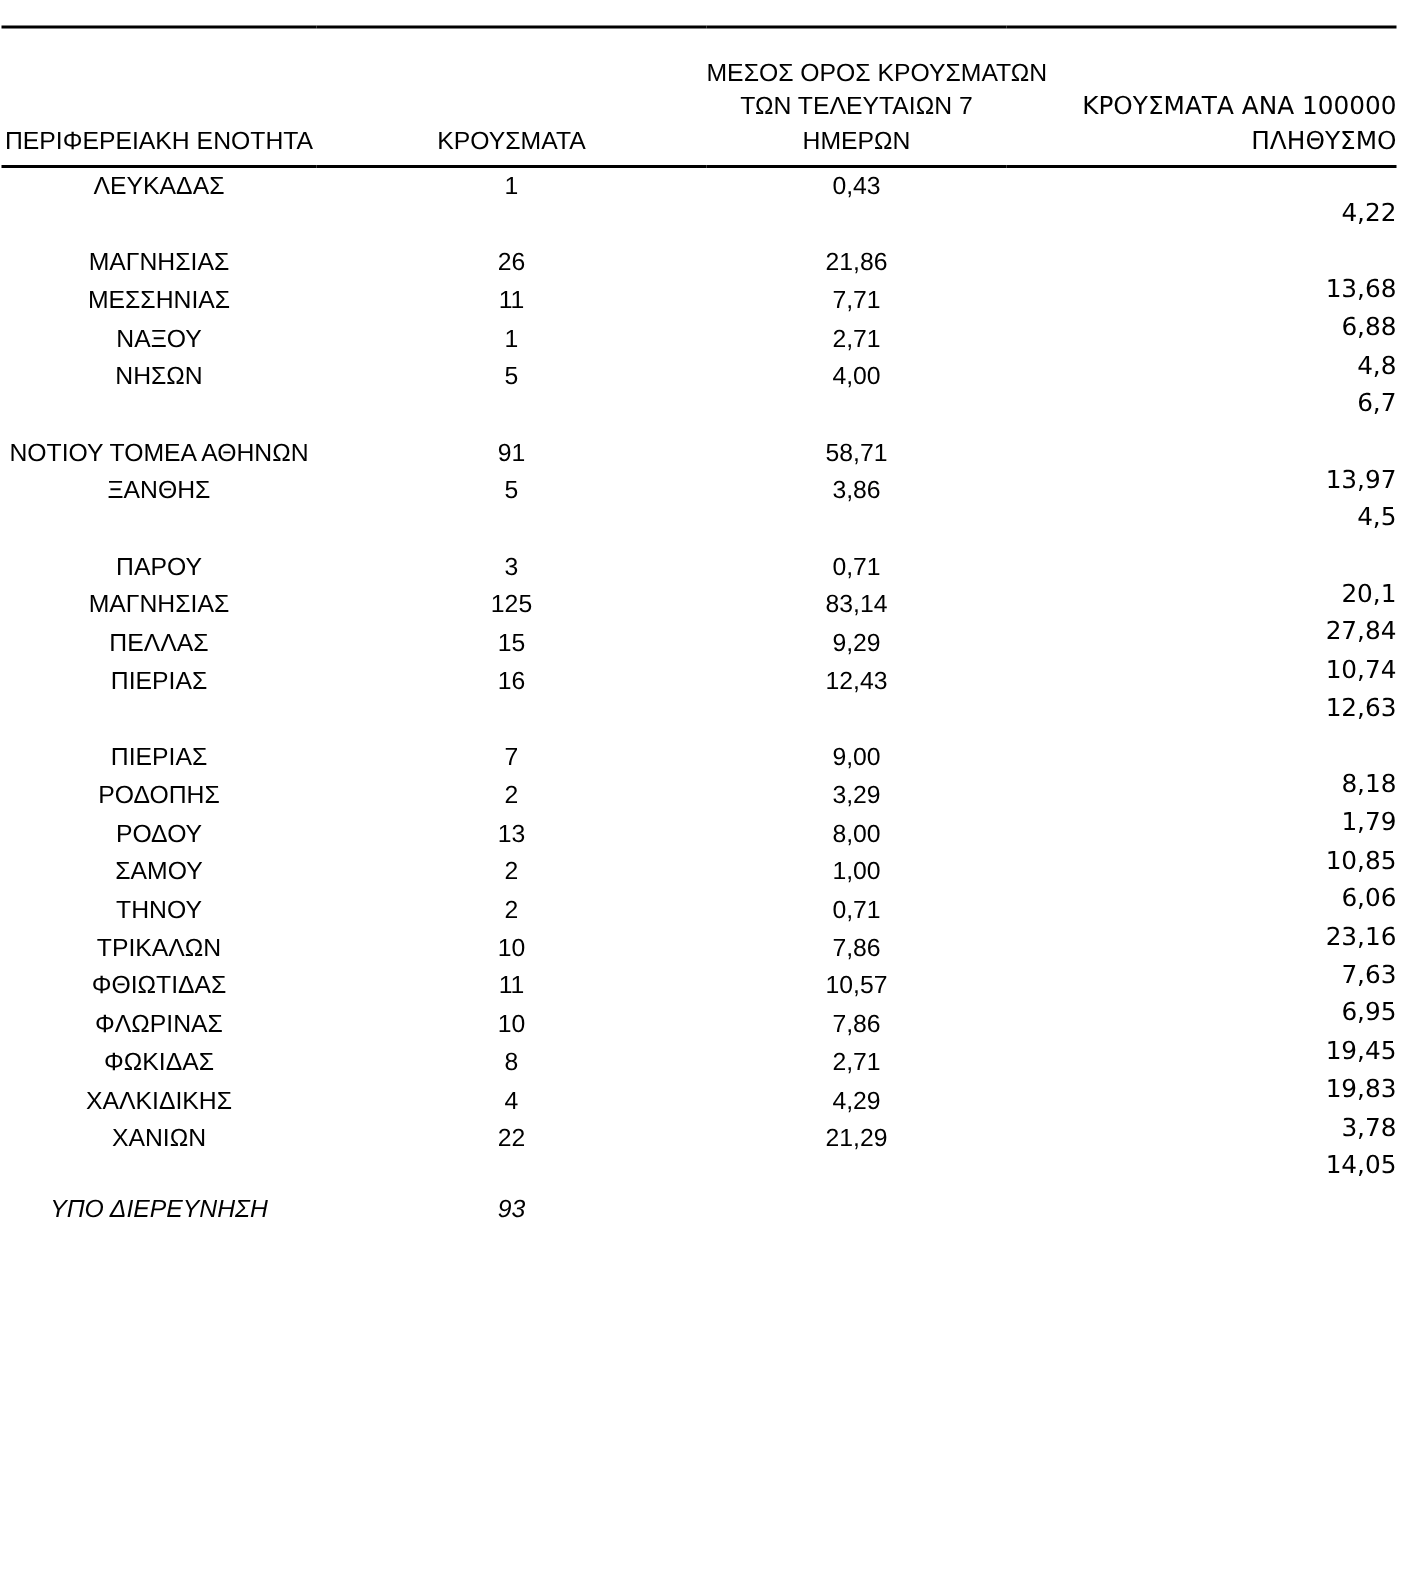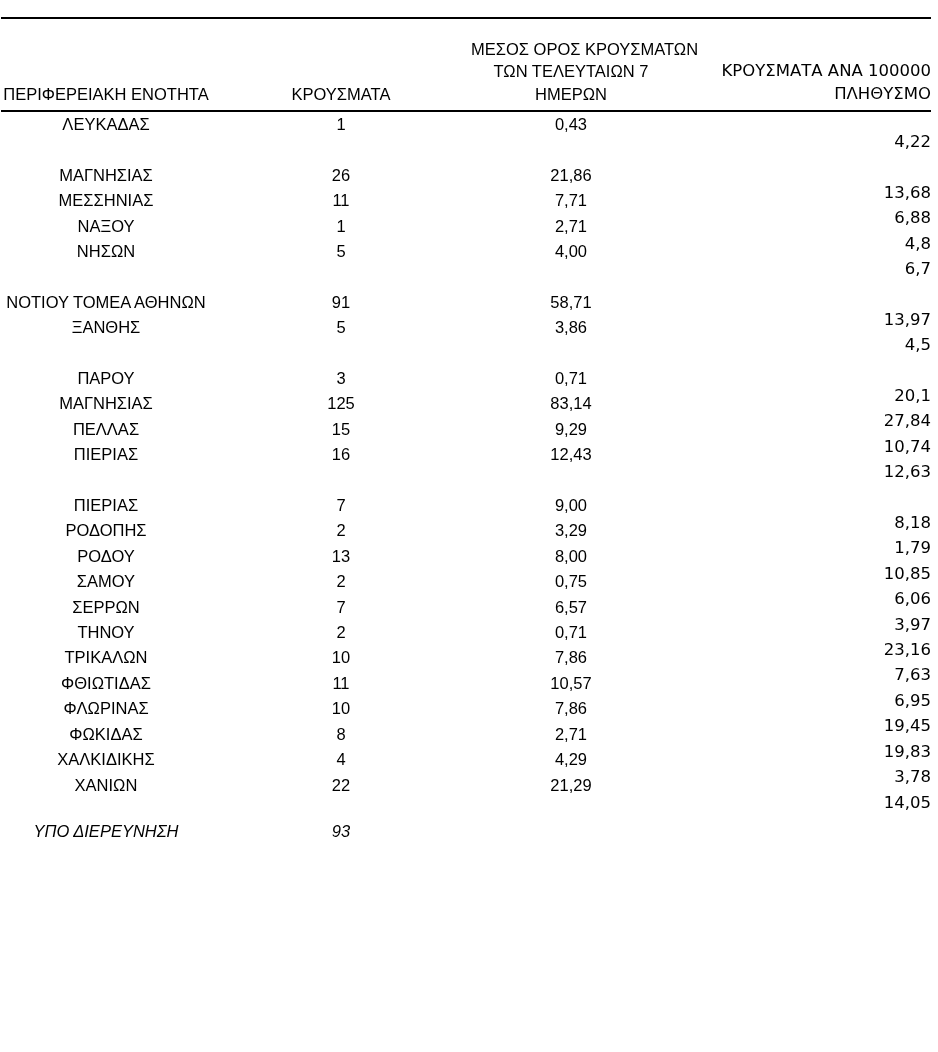--- a/index.html
+++ b/index.html
@@ -180,28 +180,22 @@
         </tr>
         <tr>
           <td>ΡΟΔΟΥ</td>
           <td>13</td>
           <td>8,00</td>
           <td class="c4">10,85</td>
         </tr>
         <tr>
           <td>ΣΑΜΟΥ</td>
           <td>2</td>
-          <td>0,75</td>
+          <td>1,00</td>
           <td class="c4">6,06</td>
-        </tr>
-        <tr>
-          <td>ΣΕΡΡΩΝ</td>
-          <td>7</td>
-          <td>6,57</td>
-          <td class="c4">3,97</td>
         </tr>
         <tr>
           <td>ΤΗΝΟΥ</td>
           <td>2</td>
           <td>0,71</td>
           <td class="c4">23,16</td>
         </tr>
         <tr>
           <td>ΤΡΙΚΑΛΩΝ</td>
           <td>10</td>

